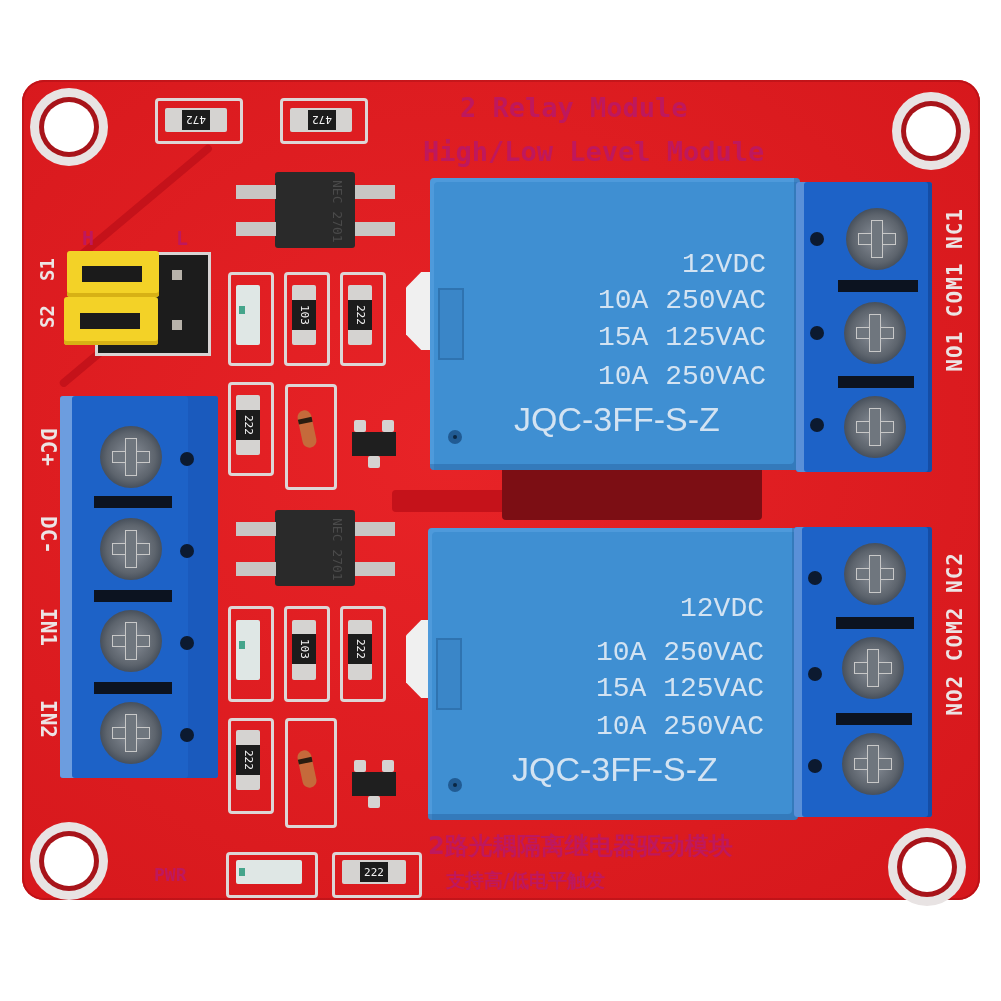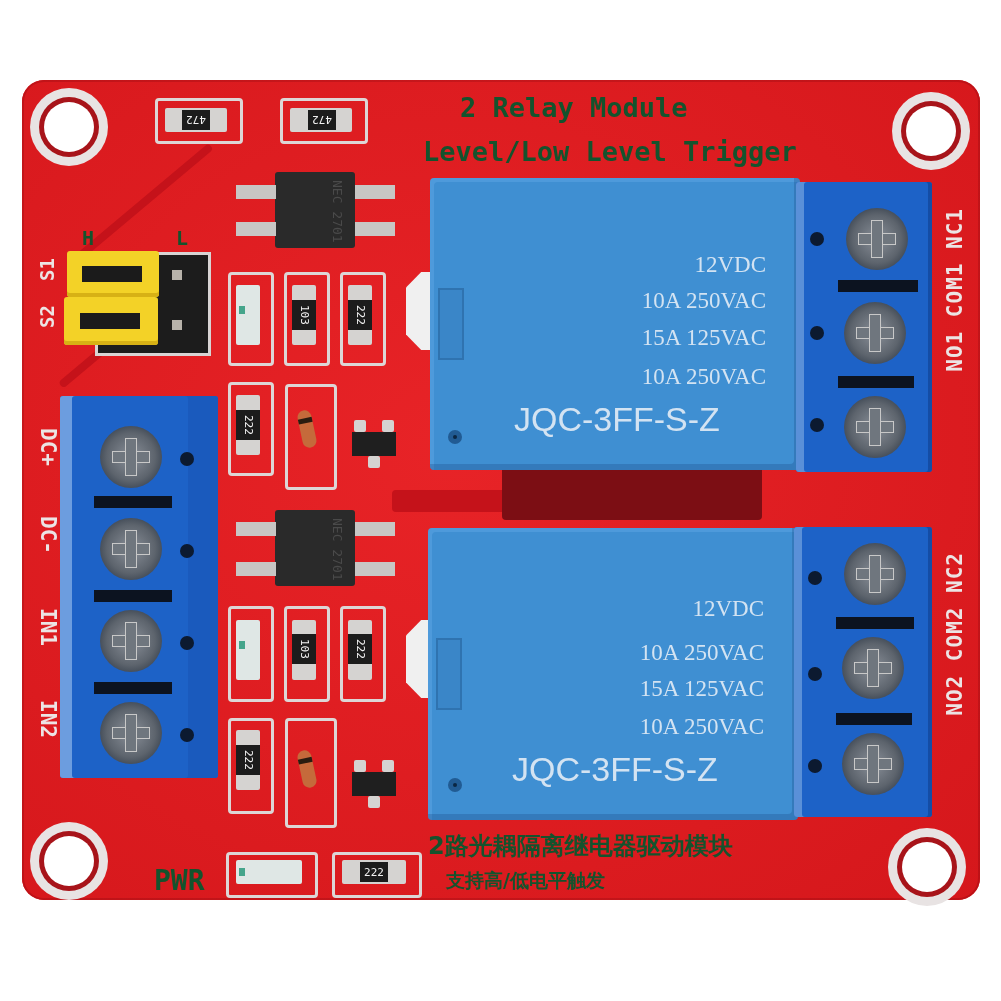--- a/index.html
+++ b/index.html
@@ -8,29 +8,29 @@
   .board{position:absolute;left:22px;top:80px;width:958px;height:820px;background:#e01b20;border-radius:22px;
     box-shadow:inset 0 0 0 2px #c3141a;}
   .board-shade{position:absolute;left:0;top:0;width:100%;height:100%;border-radius:22px;
     background:radial-gradient(ellipse at 45% 45%, rgba(255,60,60,0.25), rgba(150,0,0,0.15));}
   .trace{position:absolute;background:#c5121a;border-radius:4px;}
   
   .hole{position:absolute;width:78px;height:78px;border-radius:50%;background:#e8e3e3;}
   .hole::before{content:"";position:absolute;left:9px;top:9px;width:60px;height:60px;border-radius:50%;background:#a8141a;}
   .hole::after{content:"";position:absolute;left:14px;top:14px;width:50px;height:50px;border-radius:50%;background:#ffffff;}
   
-  .silk{position:absolute;color:#14532d;font-family:"DejaVu Sans Mono",monospace;font-weight:bold;white-space:nowrap;}
+  .silk{position:absolute;color:#be185d;font-family:"DejaVu Sans Mono",monospace;font-weight:bold;white-space:nowrap;}
   .silk-outline{position:absolute;border:3px solid #ddd6d6;border-radius:4px;}
   
   .relay{position:absolute;background:#3f8fd2;border-radius:4px;
     box-shadow:inset -6px -6px 0 rgba(20,60,120,0.25), inset 4px 4px 0 rgba(140,200,255,0.2);}
   .relay-notch{position:absolute;width:22px;height:68px;background:#3a86c8;border:2px solid #2f73b0;}
   .relay-dot{position:absolute;width:14px;height:14px;border-radius:50%;background:#215b93;}
   .relay-dot::after{content:"";position:absolute;left:5px;top:5px;width:4px;height:4px;border-radius:50%;background:#0b2643;}
-  .relay-text{position:absolute;right:34px;color:#d3e3f2;font-family:Liberation Serif, serif;font-size:23px;text-align:left;white-space:nowrap;line-height:37px;}
+  .relay-text{position:absolute;right:34px;color:#d3e3f2;font-family:Liberation Mono, monospace;font-size:28px;text-align:left;white-space:nowrap;line-height:37px;}
   .relay-model{position:absolute;left:84px;color:#d3e3f2;font-family:"Liberation Sans",sans-serif;font-size:34px;white-space:nowrap;}
   .relay-tab{position:absolute;width:38px;height:78px;background:#f0f0f0;clip-path:polygon(40% 0,100% 0,100% 100%,40% 100%,0 80%,0 20%);}
   
   .terminal{position:absolute;background:#1d62c7;border-radius:3px;
     box-shadow:inset 8px 0 0 #5a90d8, inset -4px 0 0 #144da6;}
   .screw{position:absolute;width:62px;height:62px;border-radius:50%;
     background:radial-gradient(circle at 50% 50%, #8a9099 0%, #5d646d 55%, #1e2a3a 100%);}
   .screw .cross-h,.screw .cross-v{position:absolute;background:#6f767e;border:1px solid #c8c8c8;}
   .screw .cross-h{left:12px;top:25px;width:36px;height:10px;}
   .screw .cross-v{left:25px;top:12px;width:10px;height:36px;}
@@ -65,21 +65,21 @@
   <div class="trace" style="left:370px;top:410px;width:280px;height:22px;"></div>
   <div class="trace" style="left:480px;top:380px;width:260px;height:60px;background:#7c0e14;"></div>
 
   <div class="hole" style="left:8px;top:8px;"></div>
   <div class="hole" style="left:870px;top:12px;"></div>
   <div class="hole" style="left:8px;top:742px;"></div>
   <div class="hole" style="left:866px;top:748px;"></div>
 </div>
 
 <div class="silk" style="left:460px;top:92px;font-size:27px;">2 Relay Module</div>
-<div class="silk" style="left:423px;top:136px;font-size:27px;">Level/Low Level Trigger</div>
+<div class="silk" style="left:423px;top:136px;font-size:27px;">High/Low Level Module</div>
 
 <div class="silk-outline" style="left:155px;top:98px;width:82px;height:40px;"></div>
 <div class="pad" style="left:165px;top:108px;width:62px;height:24px;"></div>
 <div class="res" style="left:182px;top:110px;width:28px;height:20px;transform:rotate(180deg);">472</div>
 <div class="silk-outline" style="left:280px;top:98px;width:82px;height:40px;"></div>
 <div class="pad" style="left:290px;top:108px;width:62px;height:24px;"></div>
 <div class="res" style="left:308px;top:110px;width:28px;height:20px;transform:rotate(180deg);">472</div>
 
 <div class="silk" style="left:82px;top:226px;font-size:20px;">H</div>
 <div class="silk" style="left:176px;top:226px;font-size:20px;">L</div>
@@ -230,20 +230,20 @@
   <div class="screw" style="left:40px;top:306px;">
       <div class="cross-h"></div>
       <div class="cross-v"></div>
     </div>
 </div>
 <div class="vtext" style="left:36px;top:428px;font-size:21px;">DC+</div>
 <div class="vtext" style="left:36px;top:516px;font-size:21px;">DC-</div>
 <div class="vtext" style="left:36px;top:608px;font-size:21px;">IN1</div>
 <div class="vtext" style="left:36px;top:700px;font-size:21px;">IN2</div>
 
-<div class="silk" style="left:154px;top:864px;font-size:28px;text-align:right;">PWR</div>
+<div class="silk" style="left:154px;top:864px;font-size:18px;text-align:right;">PWR</div>
 <div class="silk-outline" style="left:226px;top:852px;width:86px;height:40px;"></div>
 <div class="led" style="left:236px;top:860px;width:66px;height:24px;"></div>
 <div class="silk-outline" style="left:332px;top:852px;width:84px;height:40px;"></div>
 <div class="pad" style="left:342px;top:860px;width:64px;height:24px;"></div>
 <div class="res" style="left:360px;top:862px;width:28px;height:20px;">222</div>
 <div class="silk" style="left:428px;top:830px;font-size:24px;font-family:'DejaVu Sans',sans-serif;">2路光耦隔离继电器驱动模块</div>
 <div class="silk" style="left:446px;top:868px;font-size:19px;font-family:'DejaVu Sans',sans-serif;">支持高/低电平触发</div>
 
 </body></html>

